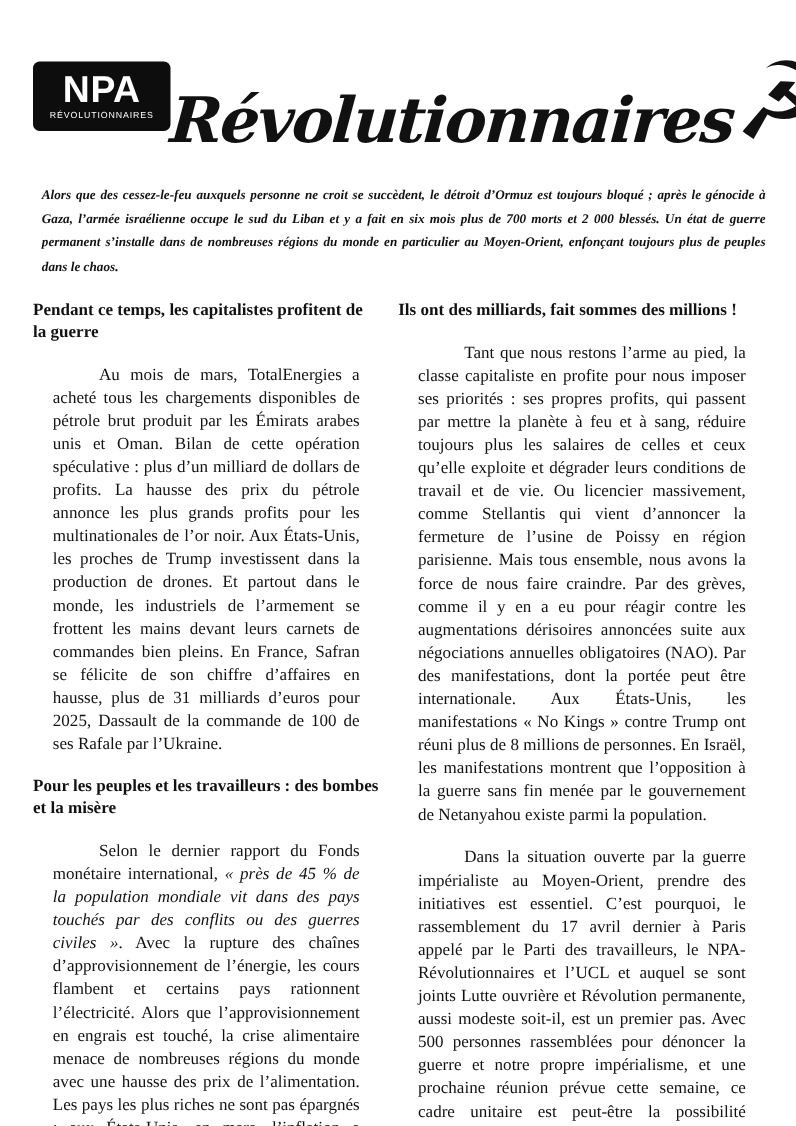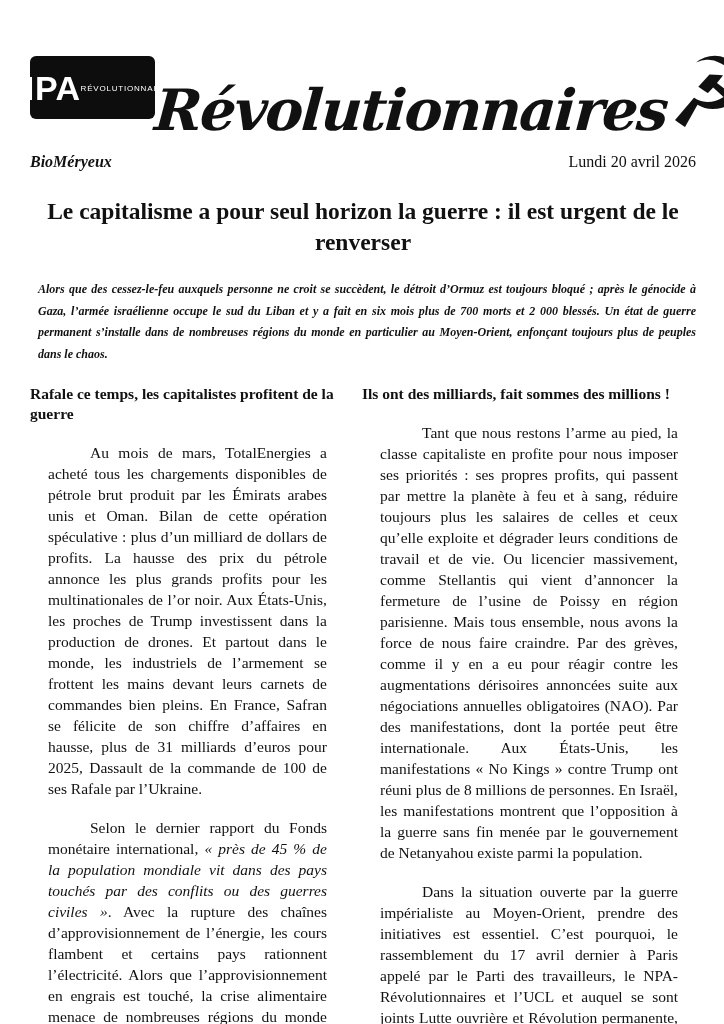--- a/index.html
+++ b/index.html
@@ -22,21 +22,21 @@
     align-items: center;
     height: 92px;
   }
   .npa-logo {
     background: #0d0d0d;
     border-radius: 6px;
     width: 125px;
     height: 63px;
     flex: 0 0 auto;
     display: flex;
-    flex-direction: row;
+    flex-direction: column;
     align-items: center;
     justify-content: center;
     color: #ffffff;
     align-self: flex-start;
     margin-top: 2px;
   }
   .npa-logo .big {
     font-family: "Liberation Sans", sans-serif;
     font-weight: bold;
     font-size: 34px;
@@ -149,36 +149,32 @@
     <div class="mast-row">
       <div class="npa-logo">
         <div class="big">NPA</div>
         <div class="small">RÉVOLUTIONNAIRES</div>
       </div>
       <div class="mast-title">Révolutionnaires</div>
       <div class="hammer">☭</div>
     </div>
 
 
-    <div class="byline-row">
-      <span class="edition">BioMéryeux</span>
-      <span class="issue-date">Lundi 20 avril 2026</span>
-    </div>
   </header>
 
   <main>
-    <h1 class="headline">Le capitalisme a pour seul horizon la guerre : il est urgent de le renverser</h1>
 
     <p class="lead">Alors que des cessez-le-feu auxquels personne ne croit se succèdent, le détroit d’Ormuz est toujours bloqué ; après le génocide à Gaza, l’armée israélienne occupe le sud du Liban et y a fait en six mois plus de 700 morts et 2 000 blessés. Un état de guerre permanent s’installe dans de nombreuses régions du monde en particulier au Moyen-Orient, enfonçant toujours plus de peuples dans le chaos.</p>
 
     <div class="columns">
 
       <div class="col-left">
-        <h2 class="head">Rafale ce temps, les capitalistes profitent de la guerre</h2>
+        <h2 class="head">Pendant ce temps, les capitalistes profitent de la guerre</h2>
         <p class="para">Au mois de mars, TotalEnergies a acheté tous les chargements disponibles de pétrole brut produit par les Émirats arabes unis et Oman. Bilan de cette opération spéculative : plus d’un milliard de dollars de profits. La hausse des prix du pétrole annonce les plus grands profits pour les multinationales de l’or noir. Aux États-Unis, les proches de Trump investissent dans la production de drones. Et partout dans le monde, les industriels de l’armement se frottent les mains devant leurs carnets de commandes bien pleins. En France, Safran se félicite de son chiffre d’affaires en hausse, plus de 31 milliards d’euros pour 2025, Dassault de la commande de 100 de ses Rafale par l’Ukraine.</p>
+        <h2 class="head later">Pour les peuples et les travailleurs : des bombes et la misère</h2>
         <p class="para"><span>Selon le dernier rapport du Fonds monétaire international, </span><span class="q">« près de 45 % de la population mondiale vit dans des pays touchés par des conflits ou des guerres civiles »</span><span>. Avec la rupture des chaînes d’approvisionnement de l’énergie, les cours flambent et certains pays rationnent l’électricité. Alors que l’approvisionnement en engrais est touché, la crise alimentaire menace de nombreuses régions du monde avec une hausse des prix de l’alimentation. Les pays les plus riches ne sont pas épargnés : aux États-Unis, en mars, l’inflation a atteint 3,3 % sur un an.</span></p>
 
       </div>
 
       <div class="col-right">
         <h2 class="head">Ils ont des milliards, fait sommes des millions !</h2>
         <p class="para">Tant que nous restons l’arme au pied, la classe capitaliste en profite pour nous imposer ses priorités : ses propres profits, qui passent par mettre la planète à feu et à sang, réduire toujours plus les salaires de celles et ceux qu’elle exploite et dégrader leurs conditions de travail et de vie. Ou licencier massivement, comme Stellantis qui vient d’annoncer la fermeture de l’usine de Poissy en région parisienne. Mais tous ensemble, nous avons la force de nous faire craindre. Par des grèves, comme il y en a eu pour réagir contre les augmentations dérisoires annoncées suite aux négociations annuelles obligatoires (NAO). Par des manifestations, dont la portée peut être internationale. Aux États-Unis, les manifestations « No Kings » contre Trump ont réuni plus de 8 millions de personnes. En Israël, les manifestations montrent que l’opposition à la guerre sans fin menée par le gouvernement de Netanyahou existe parmi la population.</p>
         <p class="para">Dans la situation ouverte par la guerre impérialiste au Moyen-Orient, prendre des initiatives est essentiel. C’est pourquoi, le rassemblement du 17 avril dernier à Paris appelé par le Parti des travailleurs, le NPA-Révolutionnaires et l’UCL et auquel se sont joints Lutte ouvrière et Révolution permanente, aussi modeste soit-il, est un premier pas. Avec 500 personnes rassemblées pour dénoncer la guerre et notre propre impérialisme, et une prochaine réunion prévue cette semaine, ce cadre unitaire est peut-être la possibilité d’initiatives de plus grande ampleur pour les semaines qui viennent.</p>
 
       </div>

